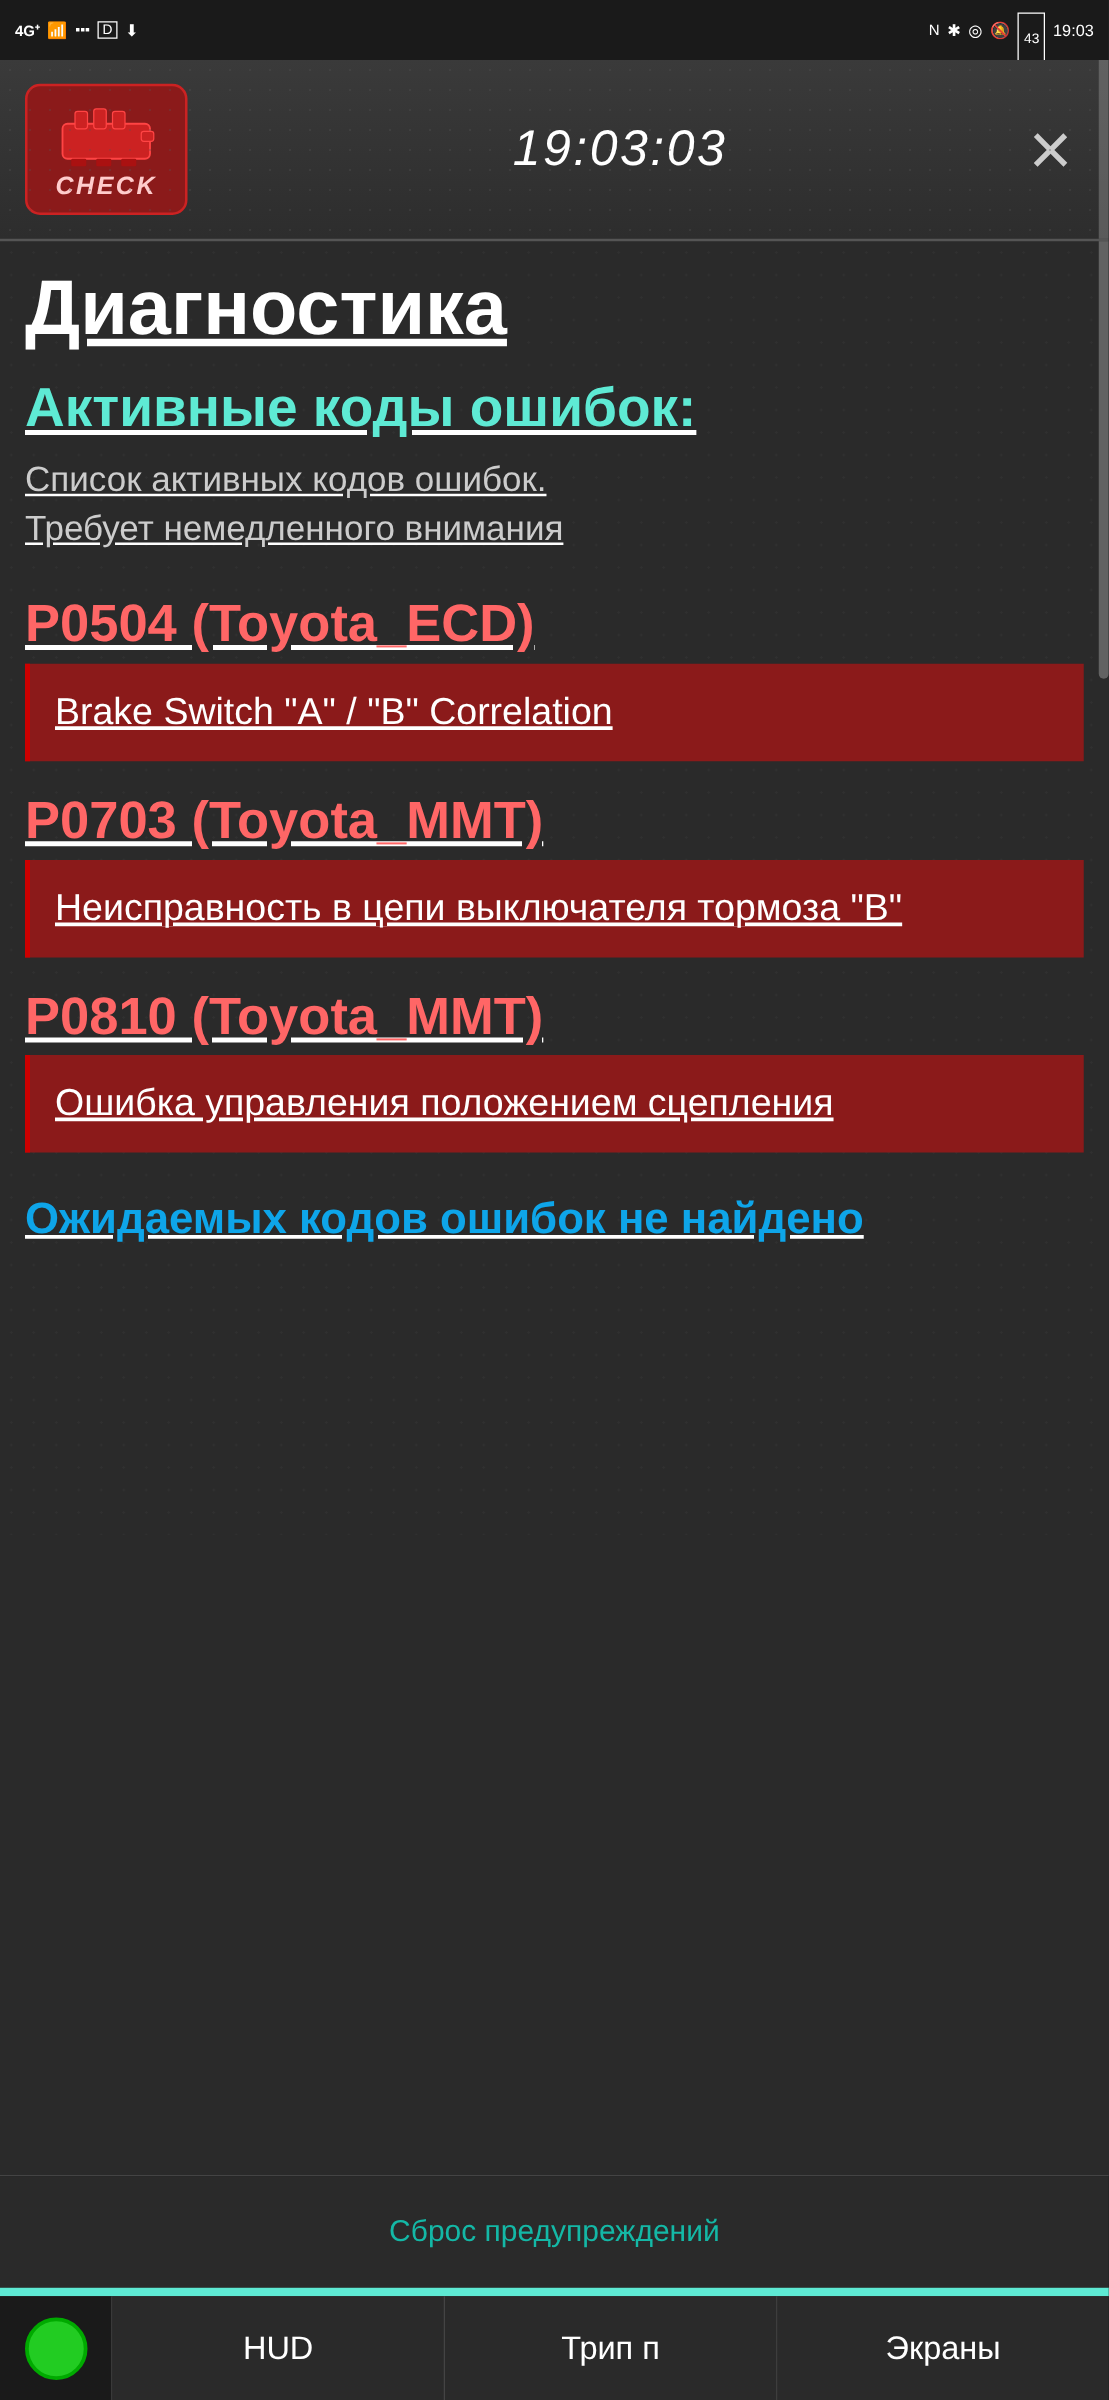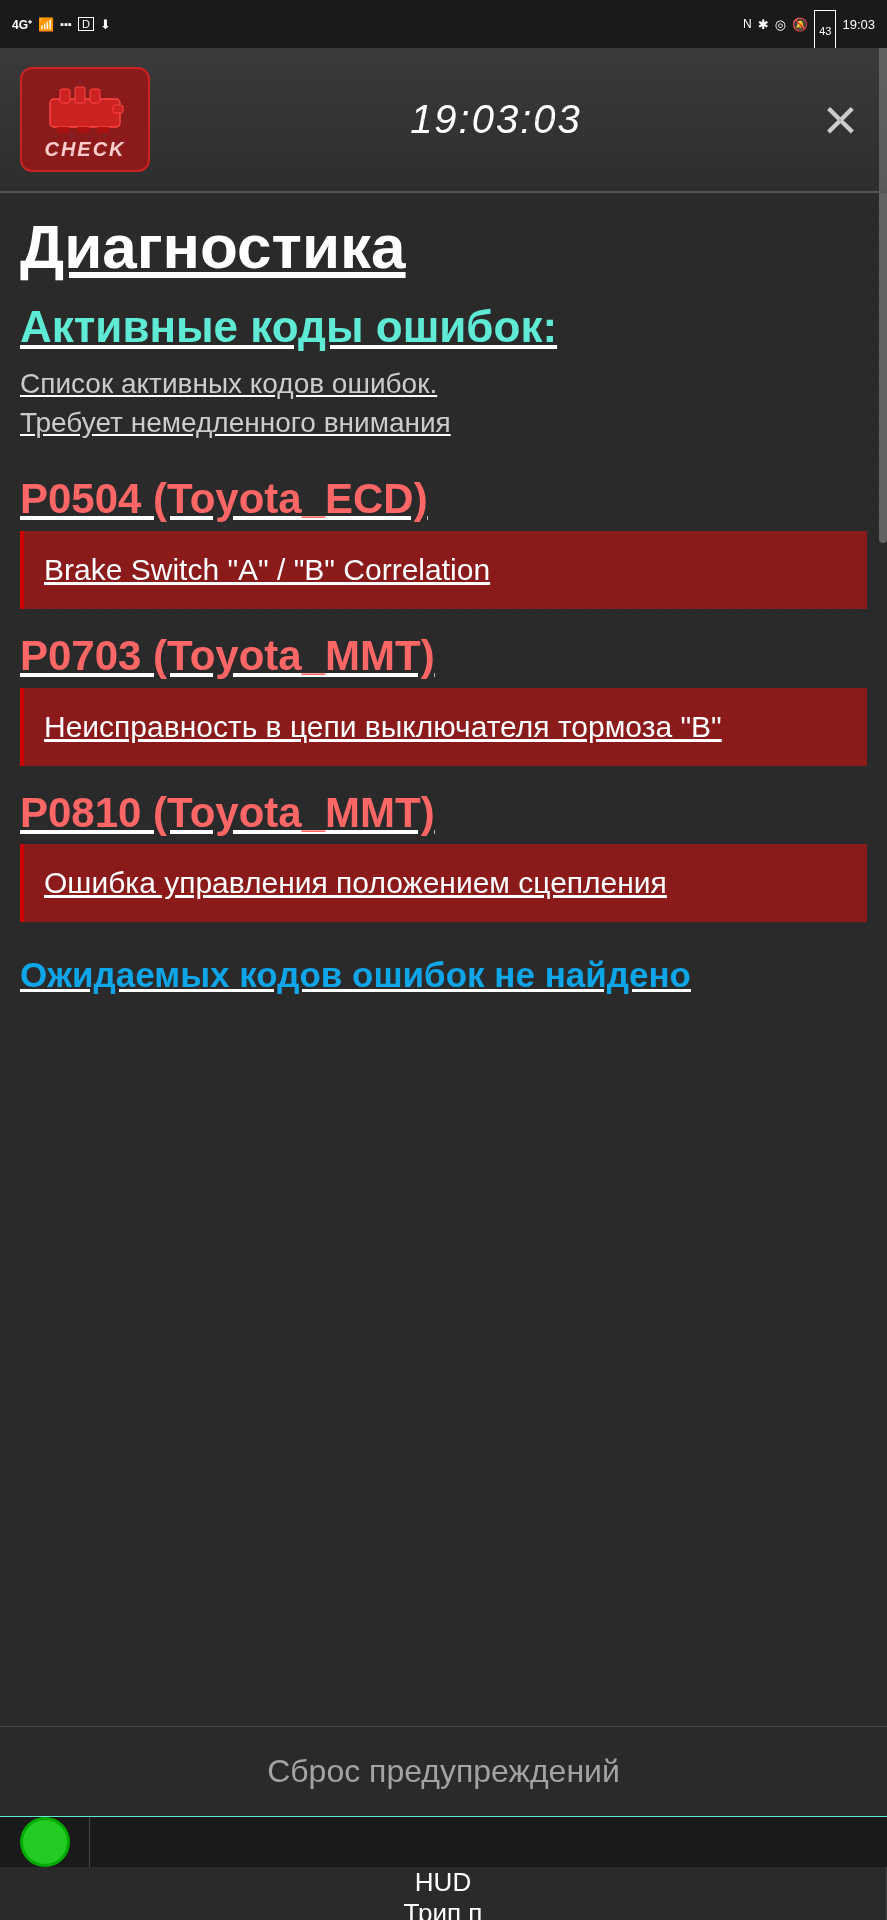--- a/index.html
+++ b/index.html
@@ -175,37 +175,36 @@
       width: 100%;
       height: 90px;
       border-top: 1px solid #444;
     }
 
     .action-btn {
       flex: 1;
       display: flex;
       align-items: center;
       justify-content: center;
-      font-size: 32px;
-      color: #a3a3a3;
+      font-size: 24px;
+      color: #14b8a6;
       cursor: pointer;
       border-right: 1px solid #444;
       background-color: #2a2a2a;
     }
 
     .action-btn:last-child {
       border-right: none;
     }
 
     .nav-row {
       display: flex;
       width: 100%;
-      height: 104px;
-      border-top: 1px solid #5eead4;
-      flex-direction: column;
+      height: 90px;
+      border-top: 7px solid #5eead4;
     }
 
     .nav-btn {
       flex: 1;
       display: flex;
       align-items: center;
       justify-content: center;
       font-size: 26px;
       color: #ffffff;
       cursor: pointer;

